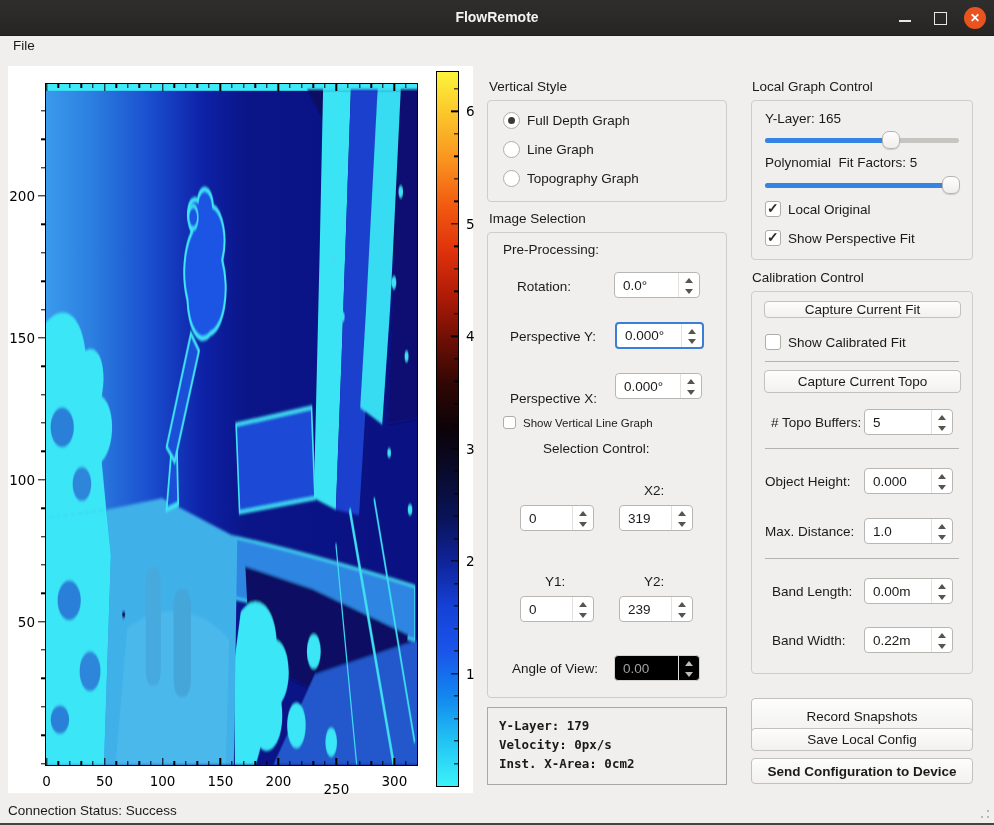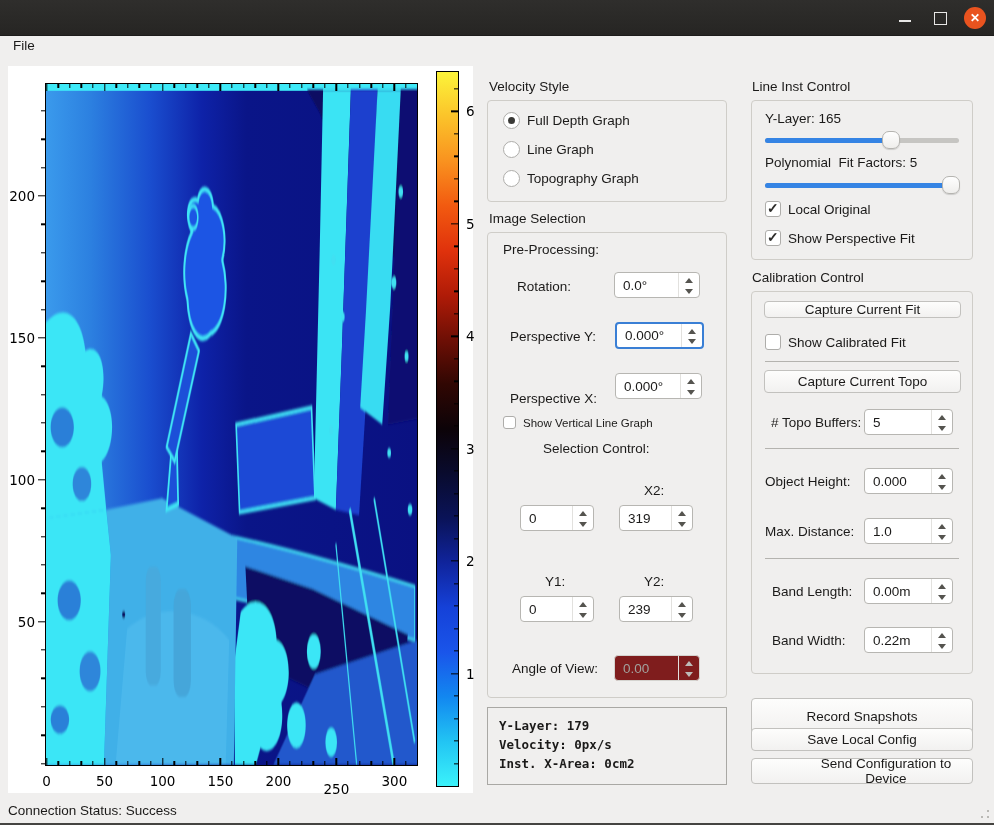--- a/index.html
+++ b/index.html
@@ -40,34 +40,34 @@
   .cbtick { position:absolute; right:0; height:1.3px; background:#000; transform:translateY(-50%); }
   .cbtick.major { width:7px; } .cbtick.minor { width:4px; }
   .cblab { left:calc(100% + 8px); transform:translateY(-50%); }
 
   
   .lbl { position:absolute; font-size:13.5px; white-space:nowrap; }
   .sect-title { position:absolute; font-size:13.5px; }
   .gbox { position:absolute; border:1px solid #cfcdc8; border-radius:4px; }
   .btn { position:absolute; background:linear-gradient(#fdfdfc,#f2f1f0); border:1px solid #c2c1be;
     border-radius:4px; font-size:13.5px; text-align:center; display:flex; align-items:center; justify-content:center; }
-  .btn.bold { font-weight:normal;padding-left:48px; }
+  .btn.bold { font-weight:bold; }
   .radio-row,.chk-row { position:absolute; display:flex; align-items:center; gap:7px; }
   .radio { width:17px; height:17px; border-radius:50%; background:#fff; border:1px solid #aeadaa; position:relative; flex:none; }
   .radio[data-checked="true"]::after { content:''; position:absolute; left:4px; top:4px; width:7px; height:7px;
     border-radius:50%; background:#3a3936; }
   .checkbox { width:16px; height:16px; border-radius:3px; background:#fff; border:1px solid #aeadaa; position:relative; flex:none; }
   .checkbox.small { width:13px; height:13px; }
   .checkbox[data-checked="true"]::after { content:'✓'; position:absolute; left:1px; top:-2px;
     font-size:14px; font-weight:bold; color:#2e2d2b; }
   .rlabel { font-size:13.5px; }
   .rlabel.small { font-size:11.5px; }
   .spin { position:absolute; background:#fff; border:1px solid #b7b6b2; border-radius:4px; display:flex; }
   .spin.focused { border:2px solid #3a7fd5; }
-  .spin.disabled { background:#7f1d1d; border-color:#d4d3cf; }
+  .spin.disabled { background:#000000; border-color:#d4d3cf; }
   .spin-input { flex:1; min-width:0; border:none; outline:none; background:transparent;
     font-family:"Liberation Sans",sans-serif; font-size:13.5px; color:#1b1a19; padding-left:8px; }
   .spin.disabled .spin-input { color:#a2a19d; }
   .spin-btns { width:21px; display:flex; flex-direction:column; border-left:1px solid #e2e1de; }
   .spin-up,.spin-down { flex:1; position:relative; }
   .spin-up::after { content:''; position:absolute; left:6px; top:40%; border-left:4.5px solid transparent;
     border-right:4.5px solid transparent; border-bottom:5px solid #55544f; }
   .spin-down::after { content:''; position:absolute; left:6px; top:30%; border-left:4.5px solid transparent;
     border-right:4.5px solid transparent; border-top:5px solid #55544f; }
   .spin.disabled .spin-up::after { border-bottom-color:#bdbcb8; }
@@ -91,20 +91,21 @@
   .grip { position:absolute; right:4px; bottom:6px; width:10px; height:10px;
     background:radial-gradient(circle at 2px 8px,#b9b8b4 1px,transparent 1.4px),
                radial-gradient(circle at 8px 8px,#b9b8b4 1px,transparent 1.4px),
                radial-gradient(circle at 8px 2px,#b9b8b4 1px,transparent 1.4px); }
   .pre { white-space:pre; }
 </style>
 </head>
 <body>
 
 <div class="titlebar">
+  <span class="title">FlowRemote</span>
   <span class="winbtn minbtn"><span></span></span>
   <span class="winbtn maxbtn"><span></span></span>
   <span class="winbtn closebtn"><span>✕</span></span>
 </div>
 
 <div class="menubar">
   <span class="menuitem">File</span>
 </div>
 
 <div class="figure">
@@ -315,21 +316,21 @@
       <div class="cbtick minor" style="top: 27.5591%;"></div>
       <div class="cbtick minor" style="top: 24.4094%;"></div>
       <div class="cbtick minor" style="top: 18.1102%;"></div>
       <div class="cbtick minor" style="top: 14.9606%;"></div>
       <div class="cbtick minor" style="top: 11.811%;"></div>
       <div class="cbtick minor" style="top: 8.66142%;"></div>
       <div class="cbtick minor" style="top: 2.3622%;"></div>
     </div>
 </div>
 
-<div class="sect-title" style="left:489px;top:79px;">Velocity Style</div>
+<div class="sect-title" style="left:489px;top:79px;">Vertical Style</div>
 <div class="gbox" style="left:487px;top:100px;width:240px;height:102px;"></div>
 <div class="radio-row" style="left:503px;top:112px;">
   <span class="radio" data-check="display_style.options.0.selected" data-checked="true"></span>
   <span class="rlabel">Full Depth Graph</span>
 </div>
 <div class="radio-row" style="left:503px;top:141px;">
   <span class="radio" data-check="display_style.options.1.selected" data-checked="false"></span>
   <span class="rlabel">Line Graph</span>
 </div>
 <div class="radio-row" style="left:503px;top:170px;">
@@ -416,21 +417,21 @@
       <div class="spin-down"></div>
     </div>
 </div>
 
 <div class="infobox">
   <div>Y-Layer: 179</div>
   <div>Velocity: 0px/s</div>
   <div>Inst. X-Area: 0cm2</div>
 </div>
 
-<div class="sect-title" style="left:752px;top:79px;">Line Inst Control</div>
+<div class="sect-title" style="left:752px;top:79px;">Local Graph Control</div>
 <div class="gbox" style="left:751px;top:100px;width:222px;height:160px;"></div>
 <div class="lbl" style="left:765px;top:111px;">Y-Layer: 165</div>
 <div class="slider" style="left:765px;top:131px;width:194px;">
   <div class="sl-track">
       <div class="sl-fill" style="width: 65%;"></div>
     </div>
   <div class="sl-handle" style="left: calc(65% - 9px);"></div>
 </div>
 <div class="lbl pre" style="left:765px;top:155px;">Polynomial  Fit Factors: 5</div>
 <div class="slider" style="left:765px;top:176px;width:194px;">

